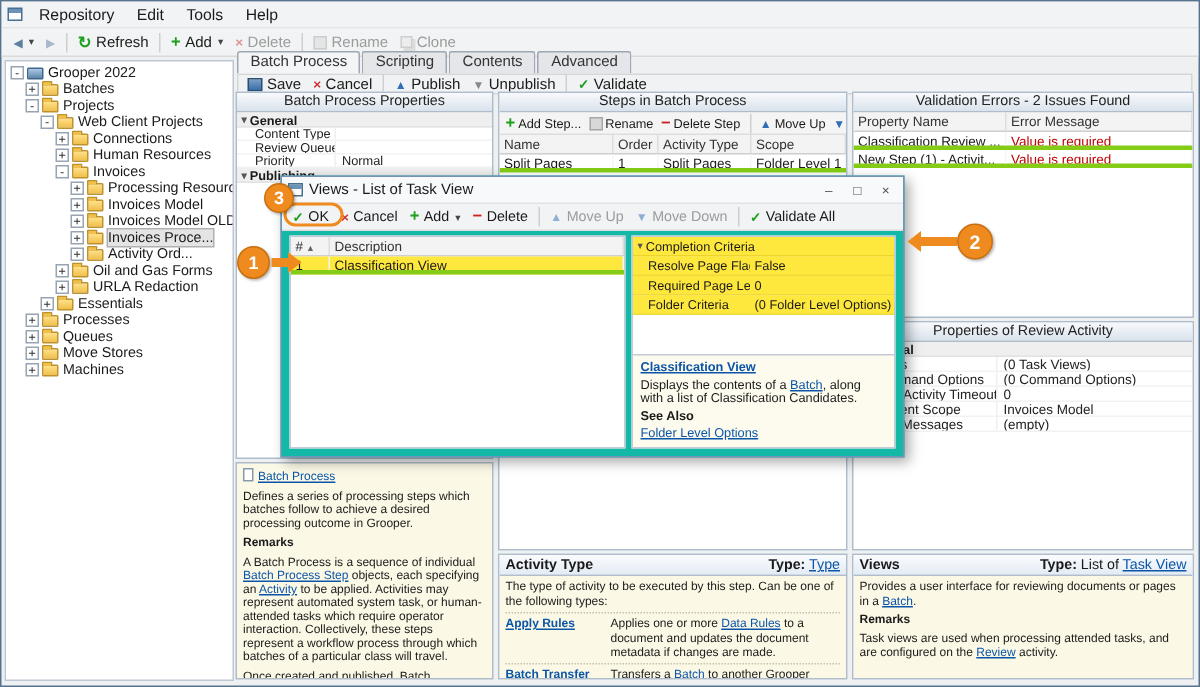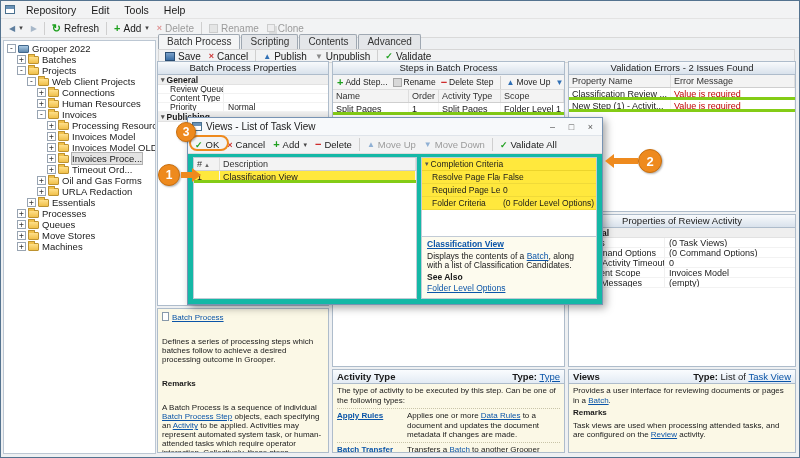--- a/index.html
+++ b/index.html
@@ -68,21 +68,21 @@
   .gh{padding:0 3px;line-height:13px;border-right:1px solid #ddd;overflow:hidden;white-space:nowrap}
   .grow{display:flex;height:12px;line-height:12px;font-size:9px;border-bottom:3px solid #84cc16}
   .gc{padding:0 3px;border-right:1px solid #f5f5f5;overflow:hidden;white-space:nowrap}
   .cn{width:76px}.co2{width:30px}.ct{width:62px}.cs{flex:1}
   .cp{width:102px}.ce{flex:1}
   .errtxt{color:#c00000}
 
   
   .cream{background:#fbf8e6}
   #doc{left:156px;top:307px;width:172px;height:145px;font-size:8px;line-height:9px;padding:3px 4px}
-  #doc p{margin:15px 0 3px}
+  #doc p{margin:4px 0 3px}
   .lnk{color:#0b55a8;text-decoration:underline;cursor:pointer}
   .b{font-weight:bold}
   .ic-page{display:inline-block;width:7px;height:9px;background:#fff;border:1px solid #8899aa;margin-right:3px;vertical-align:-1px}
   .bhead{height:14px;display:flex;justify-content:space-between;align-items:center;background:linear-gradient(#fafcfe,#e3ebf4);border-bottom:1px solid #aebccb;padding:0 4px;font-size:9.5px}
   .bbody{padding:2px 4px;font-size:8px;line-height:9.5px;height:calc(100% - 14px);overflow:hidden}
   .bbody p{margin:0 0 3px}
   #activity{left:331px;top:368px;width:233px;height:84px}
   #views{left:567px;top:368px;width:228px;height:84px}
   .entry{display:flex;gap:8px;padding:2px 0;border-top:1px dotted #c8c4a8}
   .elink{flex:none;width:62px}
@@ -218,21 +218,21 @@
         <span class="tlabel">Invoices Model OLD</span>
       </div>
     <div class="trow l4 sel">
         <span class="exp">+</span>
         <span class="fold"></span>
         <span class="tlabel">Invoices Proce...</span>
       </div>
     <div class="trow l4">
         <span class="exp">+</span>
         <span class="fold"></span>
-        <span class="tlabel">Timeout Ord...</span>
+        <span class="tlabel">Activity Ord...</span>
       </div>
     <div class="trow l3">
         <span class="exp">+</span>
         <span class="fold"></span>
         <span class="tlabel">Oil and Gas Forms</span>
       </div>
     <div class="trow l3">
         <span class="exp">+</span>
         <span class="fold"></span>
         <span class="tlabel">URLA Redaction</span>
@@ -296,25 +296,25 @@
       </span>
   </div>
 
   <div class="panel" id="props">
     <div class="phead">Batch Process Properties</div>
     <div class="pgcat">
         <span class="caret">▾</span>
         <span>General</span>
       </div>
     <div class="pgrow">
+        <div class="pgname">Content Type</div>
+        <div class="pgval"></div>
+      </div>
+    <div class="pgrow">
         <div class="pgname">Review Queue</div>
-        <div class="pgval"></div>
-      </div>
-    <div class="pgrow">
-        <div class="pgname">Content Type</div>
         <div class="pgval"></div>
       </div>
     <div class="pgrow">
         <div class="pgname">Priority</div>
         <div class="pgval">Normal</div>
       </div>
     <div class="pgcat">
         <span class="caret">▾</span>
         <span>Publishing</span>
       </div>

